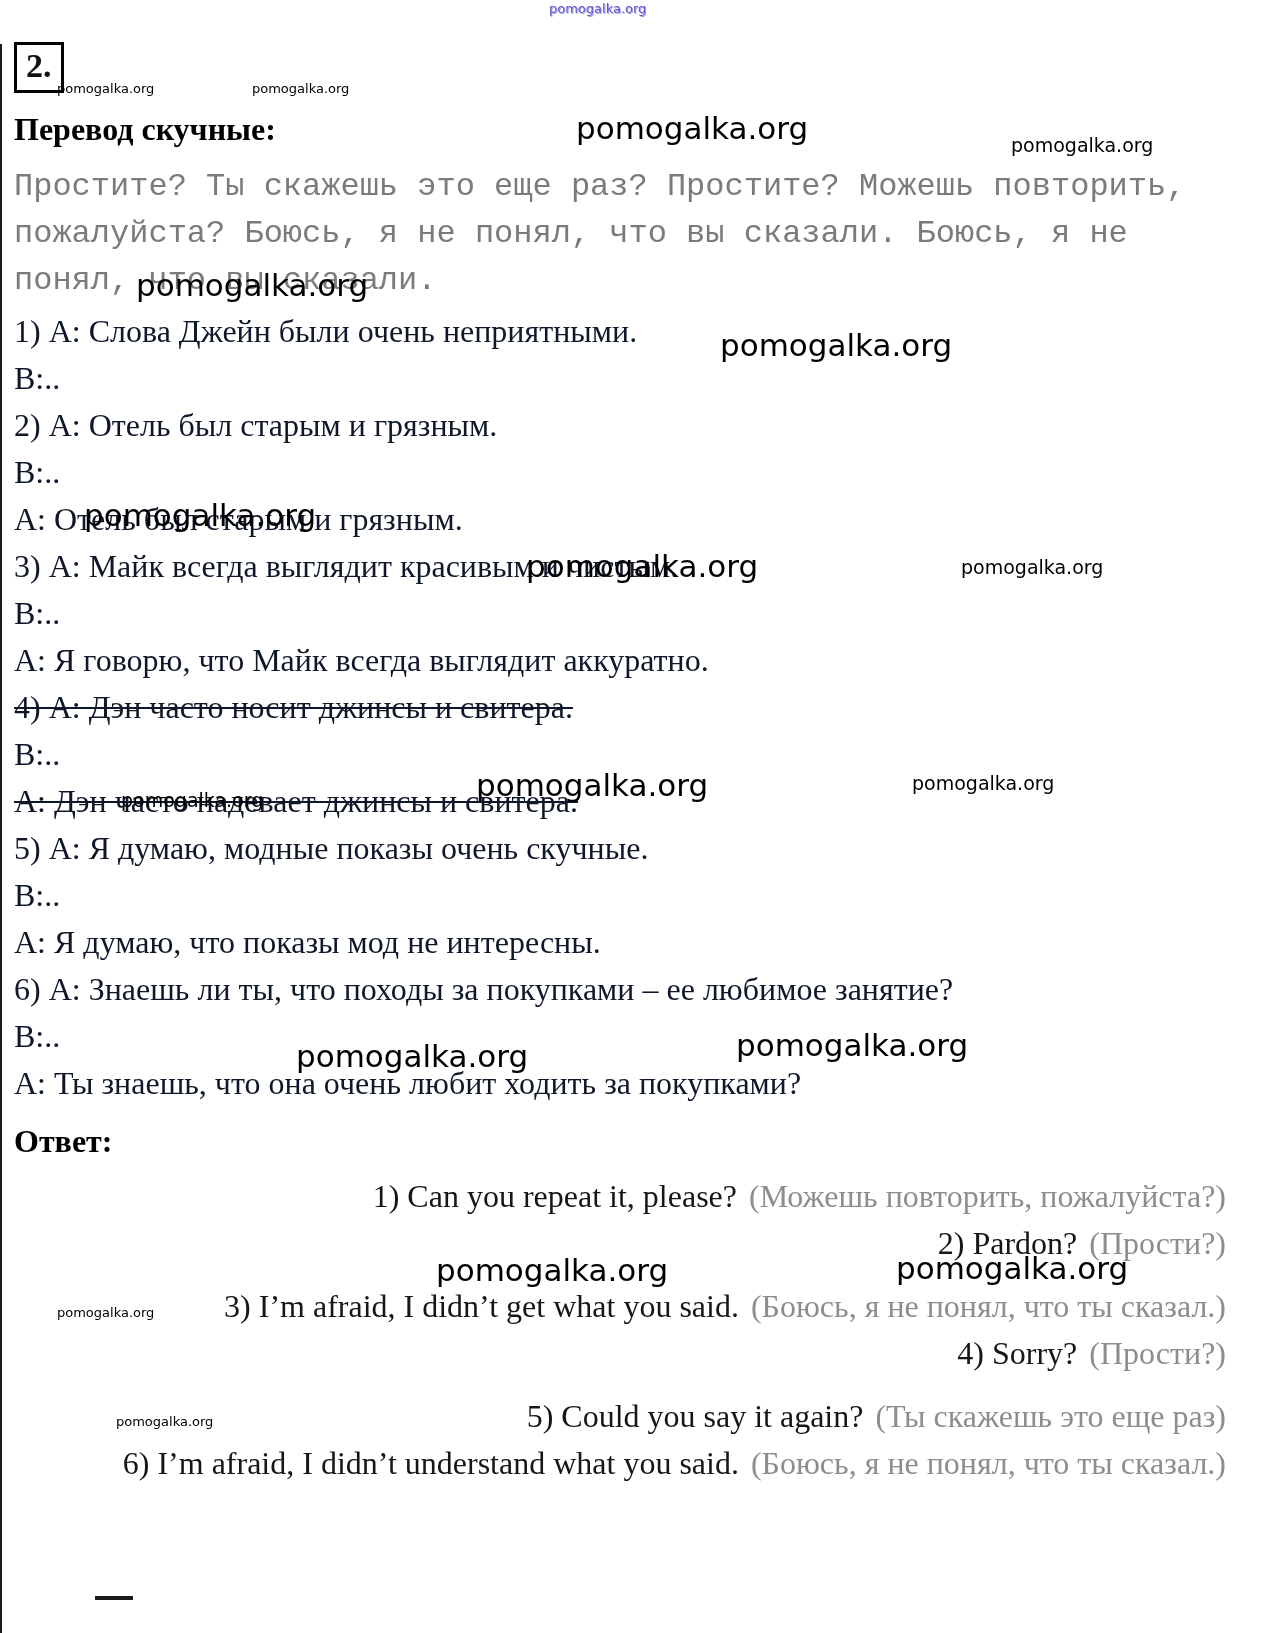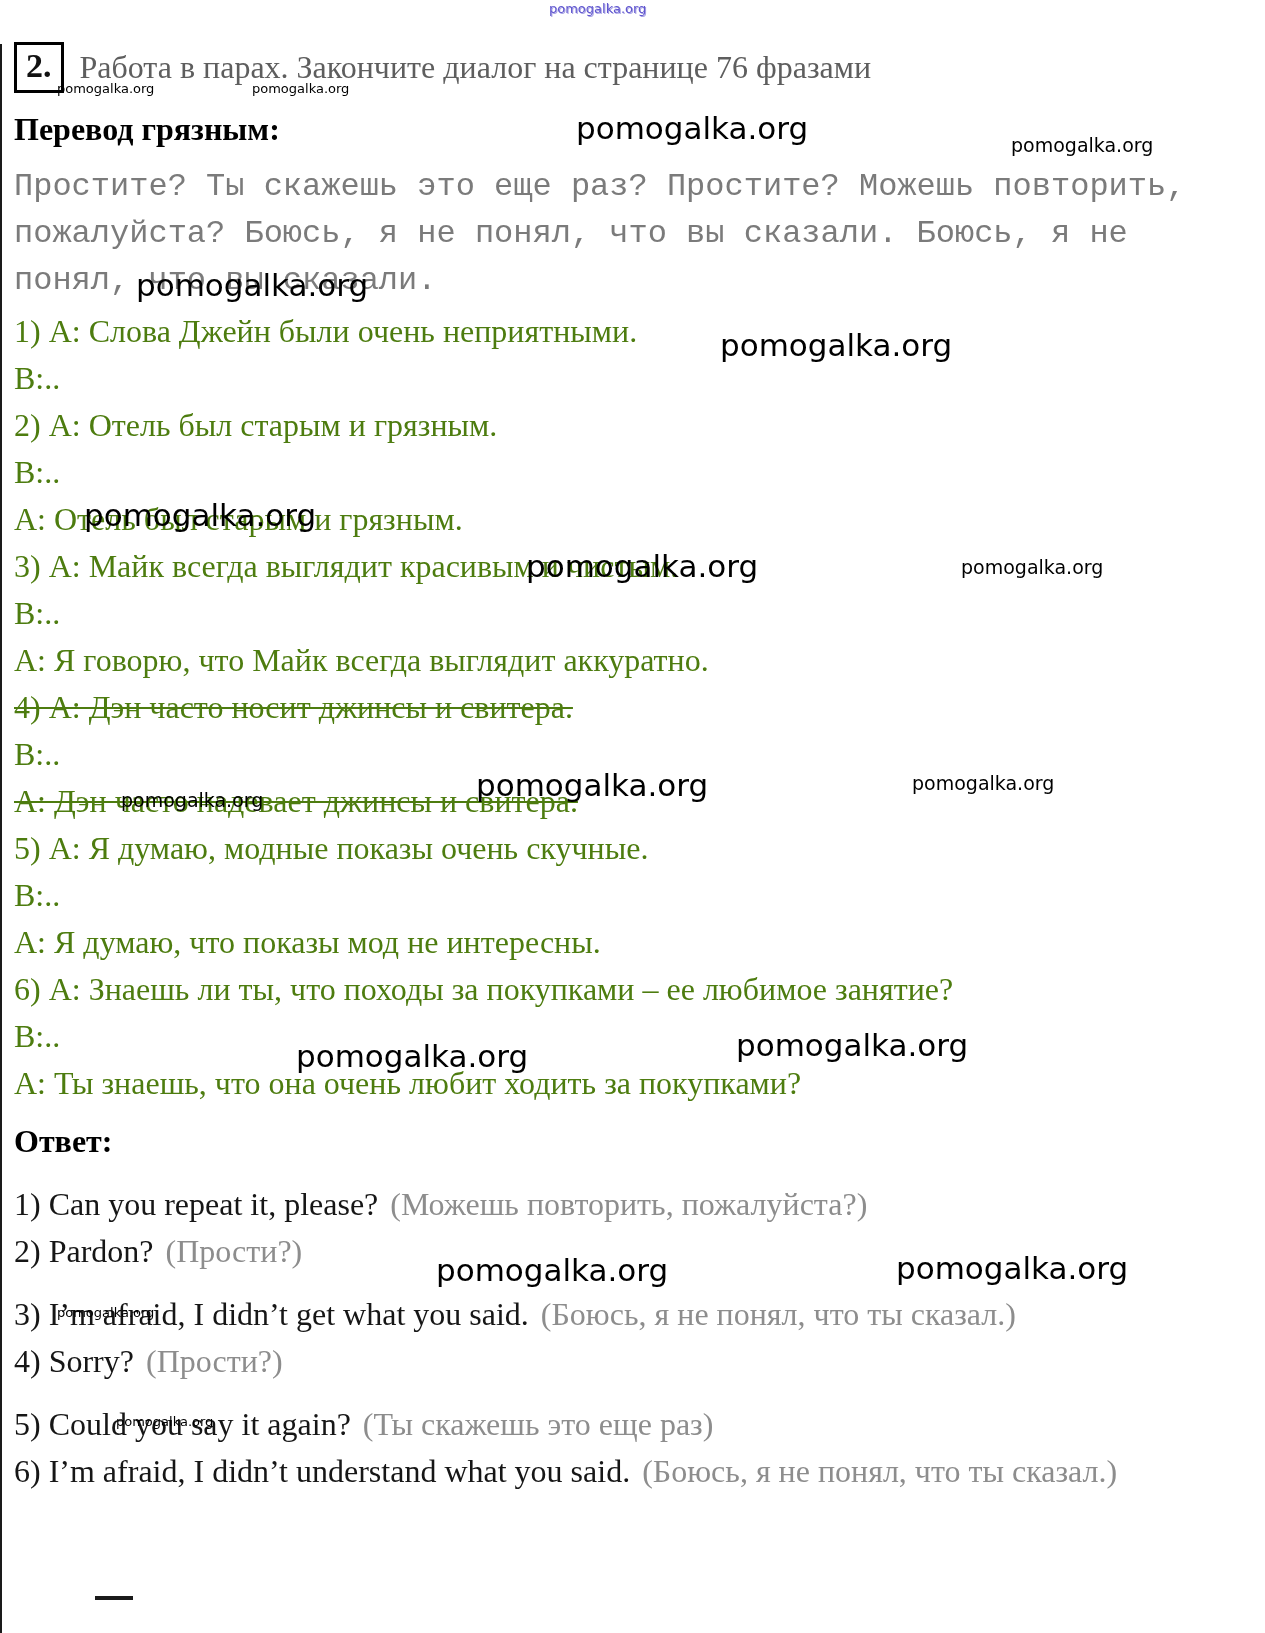--- a/index.html
+++ b/index.html
@@ -25,24 +25,24 @@
     font-weight: bold; font-size: 34px; line-height: 1;
     padding: 4px 9px 7px; color: #111; background: #fff;
   }
   .task-title { font-size: 32px; color: #5e5e5e; }
 
   .heading { font-size: 32px; font-weight: bold; color: #000; margin: 16px 0 0; line-height: 40px; }
   .answers-heading { margin-top: 14px; }
 
   .intro { margin: 14px 0 0; font-size: 32px; line-height: 47px; color: #7b7b7b; max-width: 1210px; font-family: Liberation Mono, monospace; }
   .dialog-block { margin-top: 4px; }
-  .dline { margin: 0; font-size: 32px; line-height: 47px; color: #4d7c0f; }
+  .dline { margin: 0; font-size: 32px; line-height: 47px; color: #0f172a; }
   .strike { text-decoration: line-through; text-decoration-thickness: 2px; }
 
-  .answer-block { margin-top: 20px; }
+  .answer-block { margin-top: 12px; text-align: right; }
   .aline { margin: 0; font-size: 32px; line-height: 47px; }
   .aline.gap { margin-bottom: 16px; }
   .aline .en { color: #161616; }
   .aline .ru { color: #8d8d8d; margin-left: 12px; }
 
   
   .wm-layer { position: absolute; inset: 0; pointer-events: none; }
   .wm {
     position: absolute; white-space: nowrap;
     font-family: "DejaVu Sans", "Liberation Sans", sans-serif;
@@ -57,24 +57,23 @@
 <body>
 
 <div class="page">
   <div class="border-left"></div>
   <div class="border-bottom-frag"></div>
 
   <div class="content">
 
     <div class="task-header">
       <span class="task-num">2.</span>
-      <span class="task-title">Работа в парах. Закончите диалог на странице 76 фразами</span>
     </div>
 
-    <h2 class="heading">Перевод грязным:</h2>
+    <h2 class="heading">Перевод скучные:</h2>
 
     <p class="intro">Простите? Ты скажешь это еще раз? Простите? Можешь повторить, пожалуйста? Боюсь, я не понял, что вы сказали. Боюсь, я не понял, что вы сказали.</p>
 
     <div class="dialog-block">
       <p class="dline">1) А: Слова Джейн были очень неприятными.</p>
       <p class="dline">В:..</p>
       <p class="dline">2) А: Отель был старым и грязным.</p>
       <p class="dline">В:..</p>
       <p class="dline">А: Отель был старым и грязным.</p>
       <p class="dline">3) А: Майк всегда выглядит красивым и чистым.</p>

